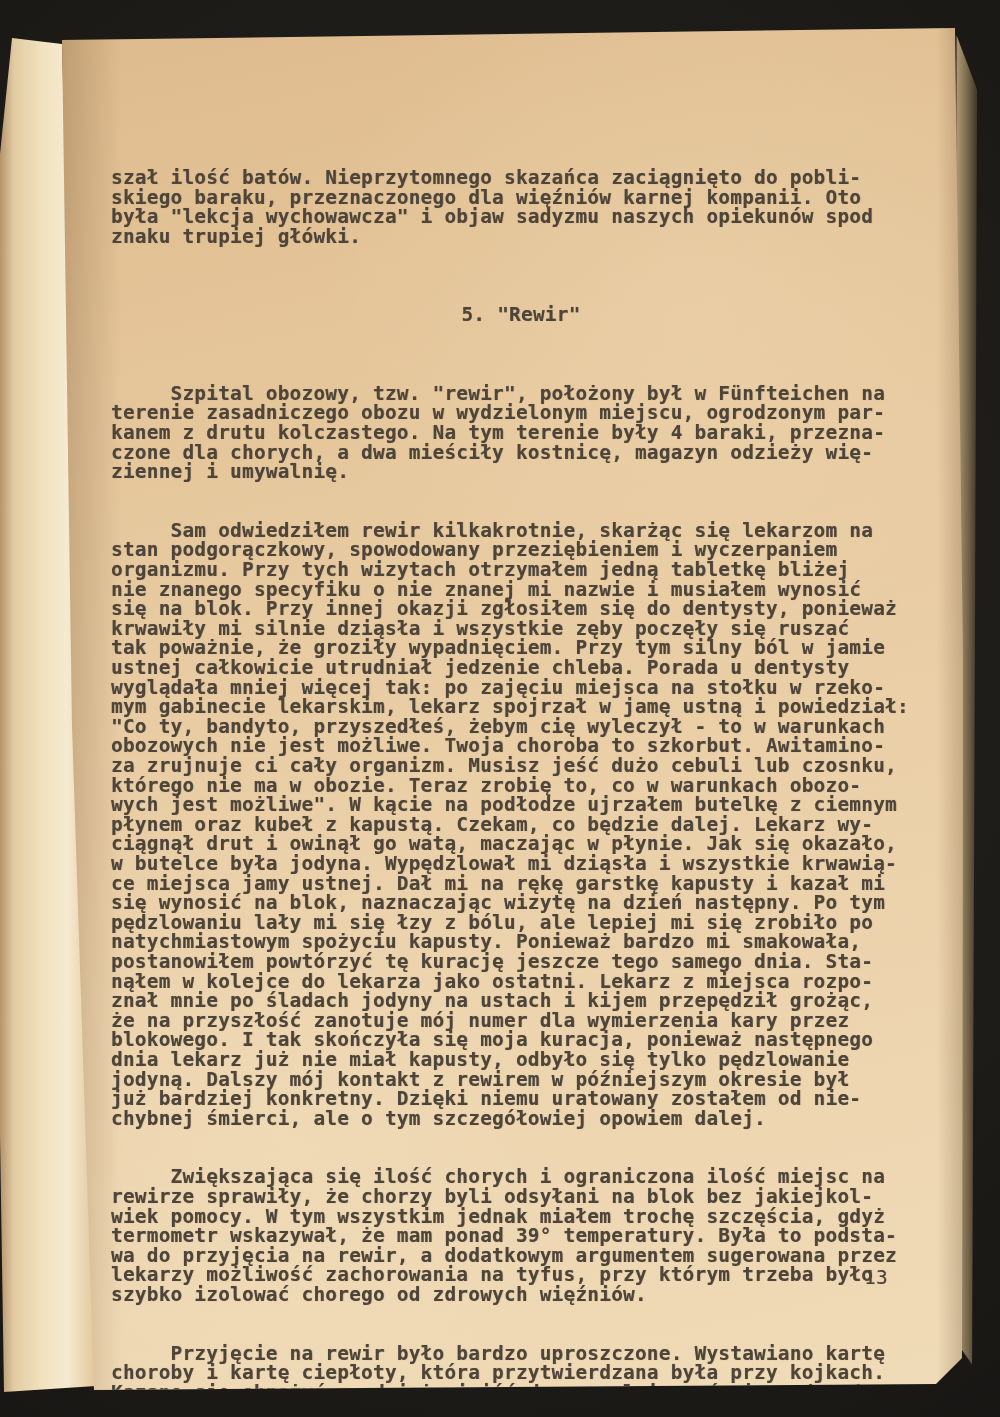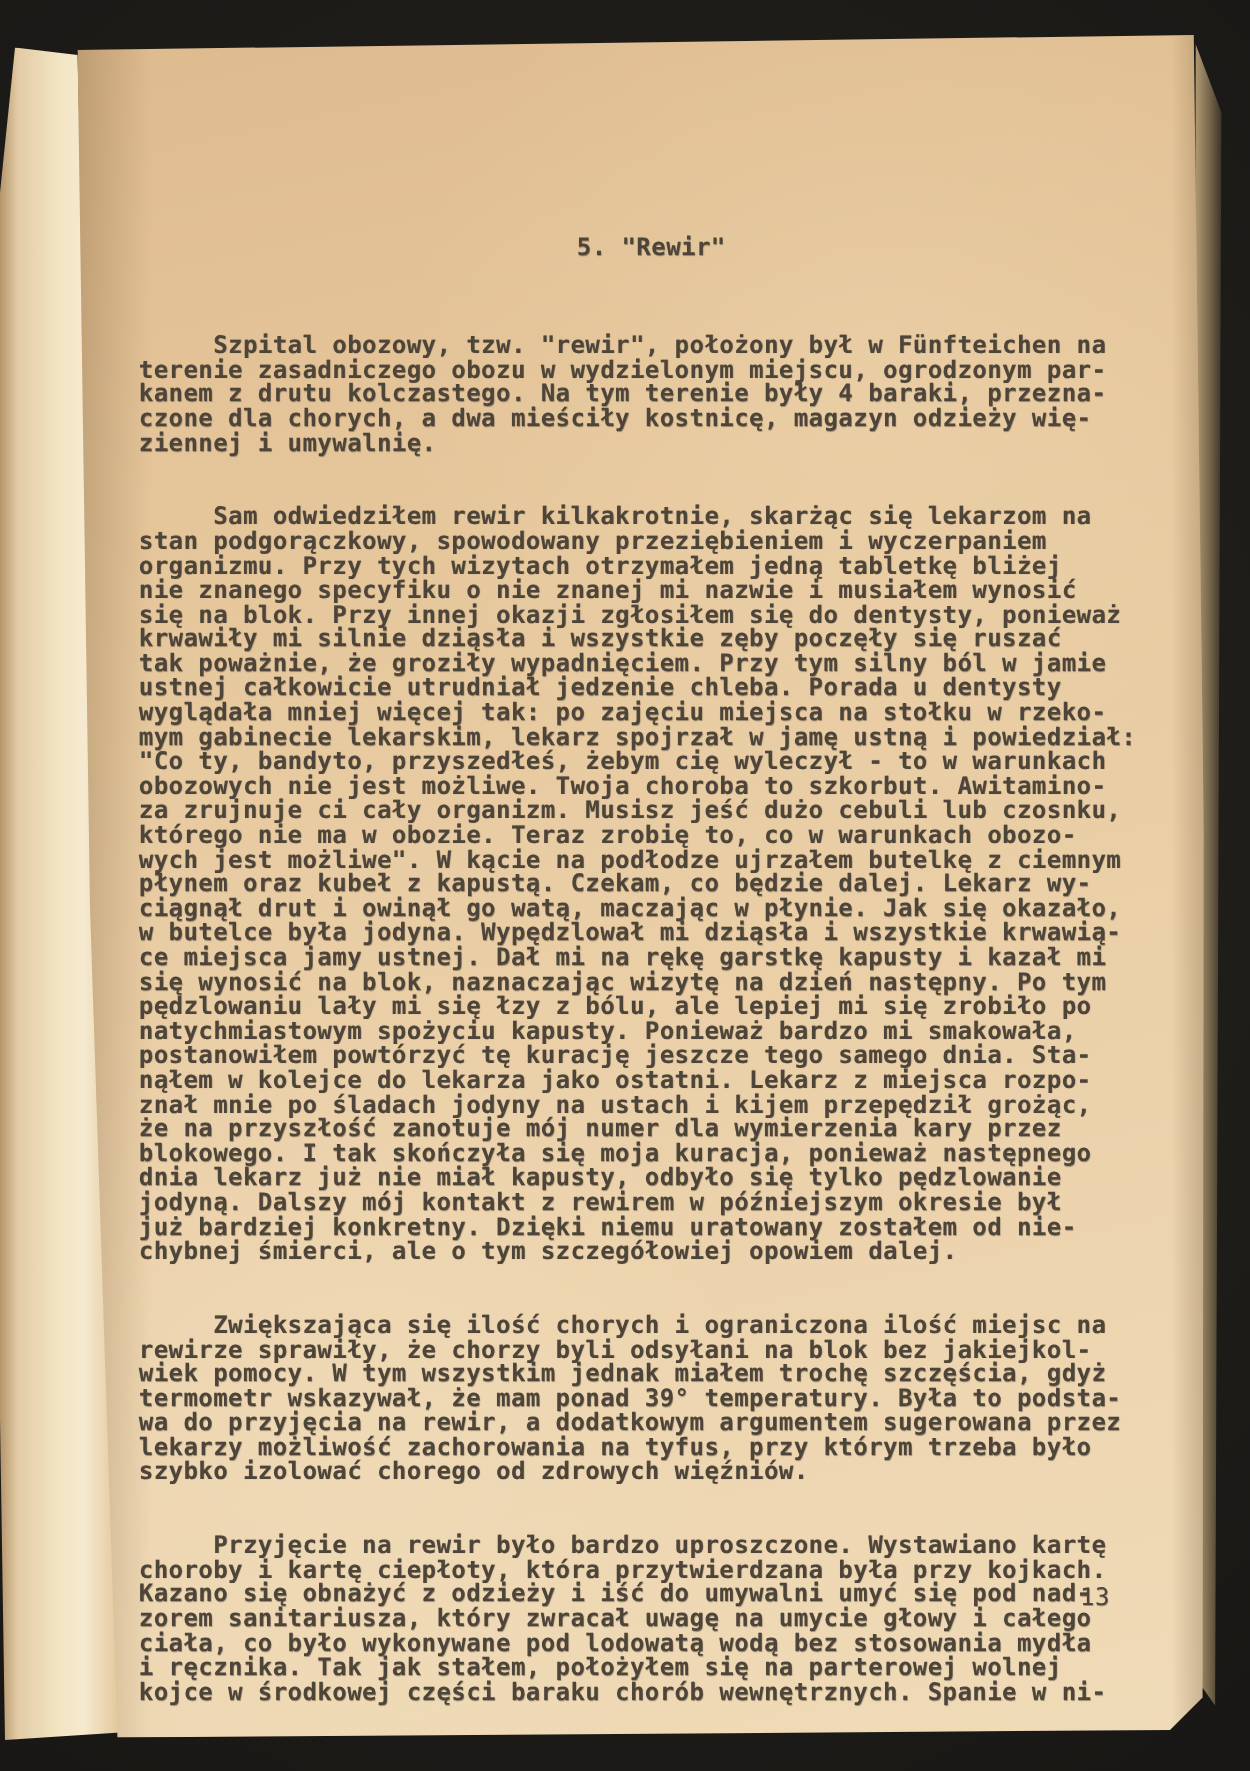--- a/index.html
+++ b/index.html
@@ -65,20 +65,24 @@
 </style>
 </head>
 <body>
 
 <div class="photo">
   <div class="page-curl"></div>
   <div class="page-stack"></div>
 
   <div class="page">
     <div class="text-block">
+      <div class="para">szał ilość batów. Nieprzytomnego skazańca zaciągnięto do pobli-
+skiego baraku, przeznaczonego dla więźniów karnej kompanii. Oto
+była "lekcja wychowawcza" i objaw sadyzmu naszych opiekunów spod
+znaku trupiej główki.</div>
       <div class="heading">5. "Rewir"</div>
       <div class="para">     Szpital obozowy, tzw. "rewir", położony był w Fünfteichen na
 terenie zasadniczego obozu w wydzielonym miejscu, ogrodzonym par-
 kanem z drutu kolczastego. Na tym terenie były 4 baraki, przezna-
 czone dla chorych, a dwa mieściły kostnicę, magazyn odzieży wię-
 ziennej i umywalnię.</div>
       <div class="para">     Sam odwiedziłem rewir kilkakrotnie, skarżąc się lekarzom na
 stan podgorączkowy, spowodowany przeziębieniem i wyczerpaniem
 organizmu. Przy tych wizytach otrzymałem jedną tabletkę bliżej
 nie znanego specyfiku o nie znanej mi nazwie i musiałem wynosić

